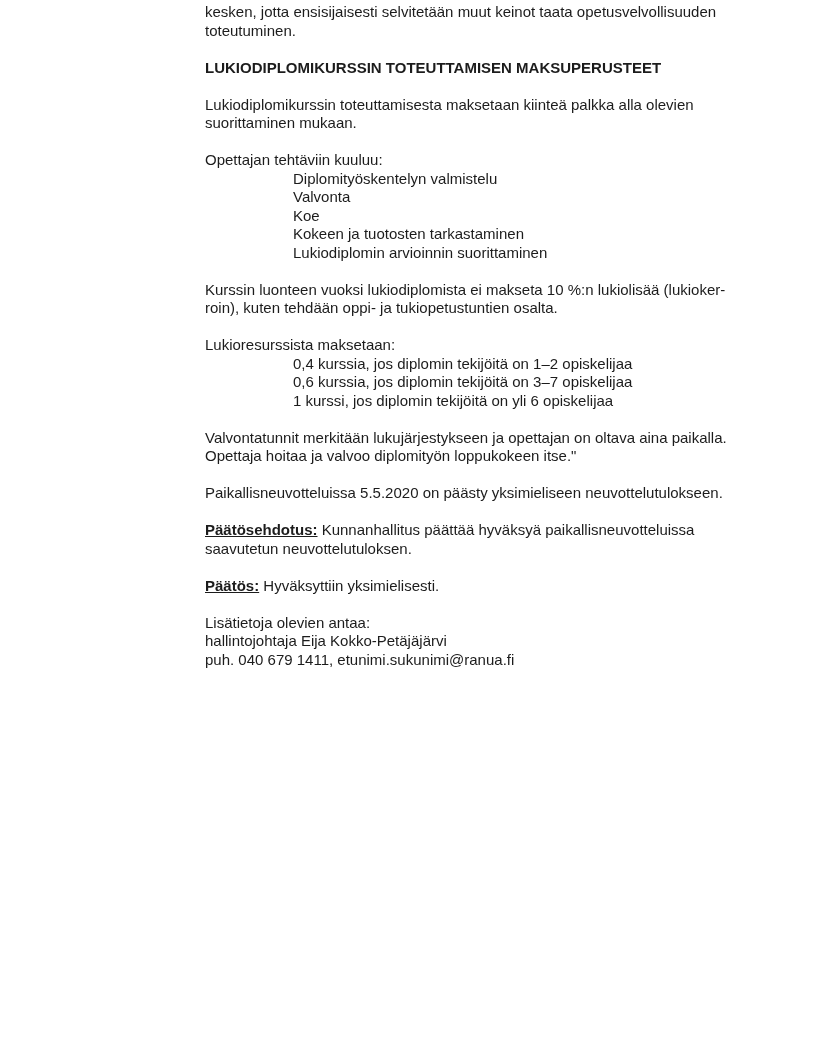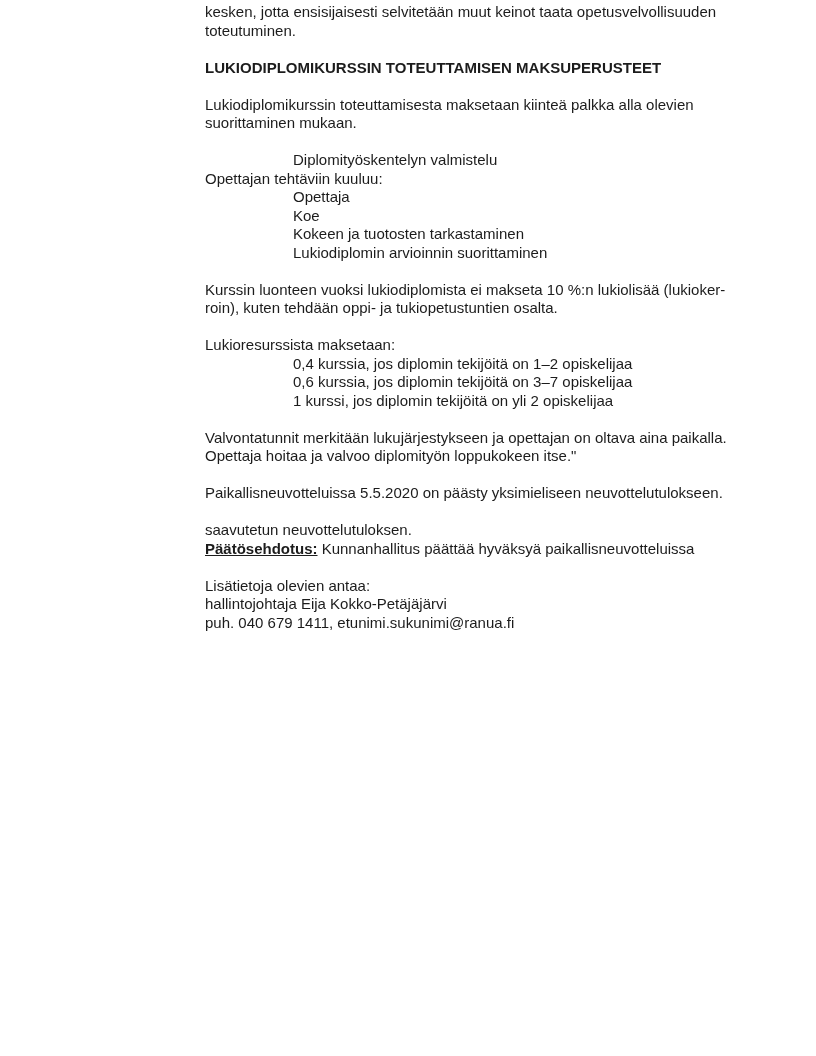--- a/index.html
+++ b/index.html
@@ -54,52 +54,55 @@
     </div>
 
     <div class="para heading">LUKIODIPLOMIKURSSIN TOTEUTTAMISEN MAKSUPERUSTEET</div>
 
     <div class="para">
       <div class="line">Lukiodiplomikurssin toteuttamisesta maksetaan kiinteä palkka alla olevien</div>
       <div class="line">suorittaminen mukaan.</div>
     </div>
 
     <div class="para">
+      <div class="line">Opettajan tehtäviin kuuluu:</div>
       <div class="line indent">Diplomityöskentelyn valmistelu</div>
-      <div class="line">Opettajan tehtäviin kuuluu:</div>
-      <div class="line indent">Opettaja</div>
+      <div class="line indent">Valvonta</div>
       <div class="line indent">Koe</div>
       <div class="line indent">Kokeen ja tuotosten tarkastaminen</div>
       <div class="line indent">Lukiodiplomin arvioinnin suorittaminen</div>
     </div>
 
     <div class="para">
       <div class="line">Kurssin luonteen vuoksi lukiodiplomista ei makseta 10 %:n lukiolisää (lukioker-</div>
       <div class="line">roin), kuten tehdään oppi- ja tukiopetustuntien osalta.</div>
     </div>
 
     <div class="para">
       <div class="line">Lukioresurssista maksetaan:</div>
       <div class="line indent">0,4 kurssia, jos diplomin tekijöitä on 1–2 opiskelijaa</div>
       <div class="line indent">0,6 kurssia, jos diplomin tekijöitä on 3–7 opiskelijaa</div>
-      <div class="line indent">1 kurssi, jos diplomin tekijöitä on yli 2 opiskelijaa</div>
+      <div class="line indent">1 kurssi, jos diplomin tekijöitä on yli 6 opiskelijaa</div>
     </div>
 
     <div class="para">
       <div class="line">Valvontatunnit merkitään lukujärjestykseen ja opettajan on oltava aina paikalla.</div>
       <div class="line">Opettaja hoitaa ja valvoo diplomityön loppukokeen itse."</div>
     </div>
 
     <div class="para">Paikallisneuvotteluissa 5.5.2020 on päästy yksimieliseen neuvottelutulokseen.</div>
 
     <div class="para">
+      <div class="line"><span class="label-bold">Päätösehdotus:</span><span> Kunnanhallitus päättää hyväksyä paikallisneuvotteluissa</span></div>
       <div class="line">saavutetun neuvottelutuloksen.</div>
-      <div class="line"><span class="label-bold">Päätösehdotus:</span><span> Kunnanhallitus päättää hyväksyä paikallisneuvotteluissa</span></div>
     </div>
 
+    <div class="para">
+      <div class="line"><span class="label-bold">Päätös:</span><span> Hyväksyttiin yksimielisesti.</span></div>
+    </div>
 
     <div class="para">
       <div class="line">Lisätietoja olevien antaa:</div>
       <div class="line">hallintojohtaja Eija Kokko-Petäjäjärvi</div>
       <div class="line">puh. 040 679 1411, etunimi.sukunimi@ranua.fi</div>
     </div>
 
   </div>
 </div>
 

